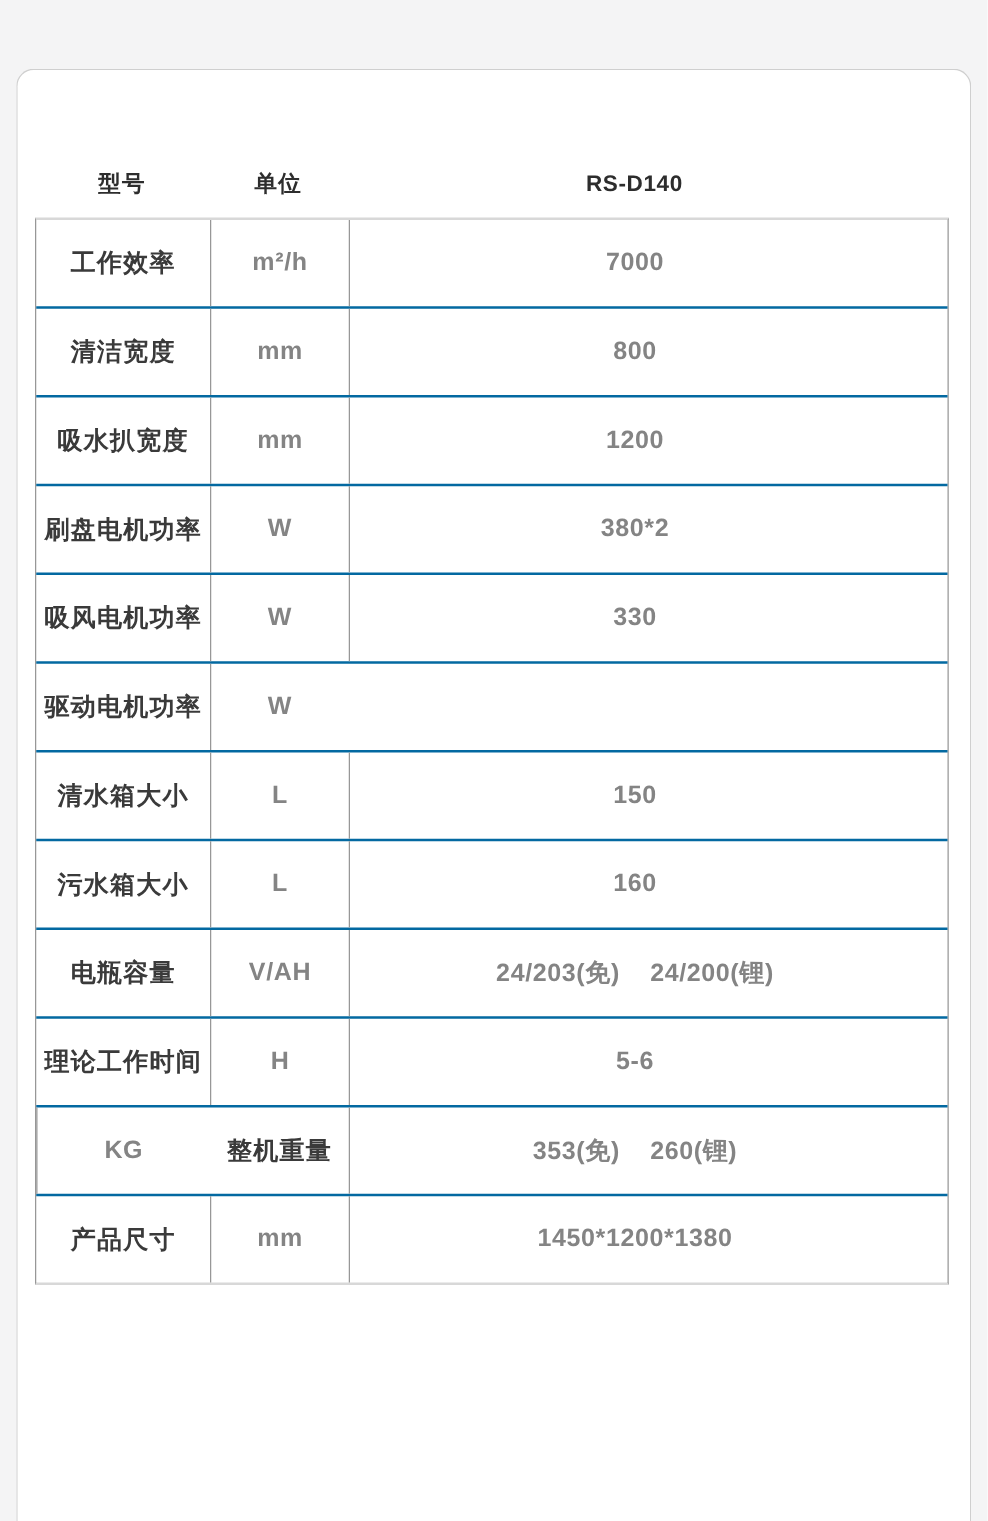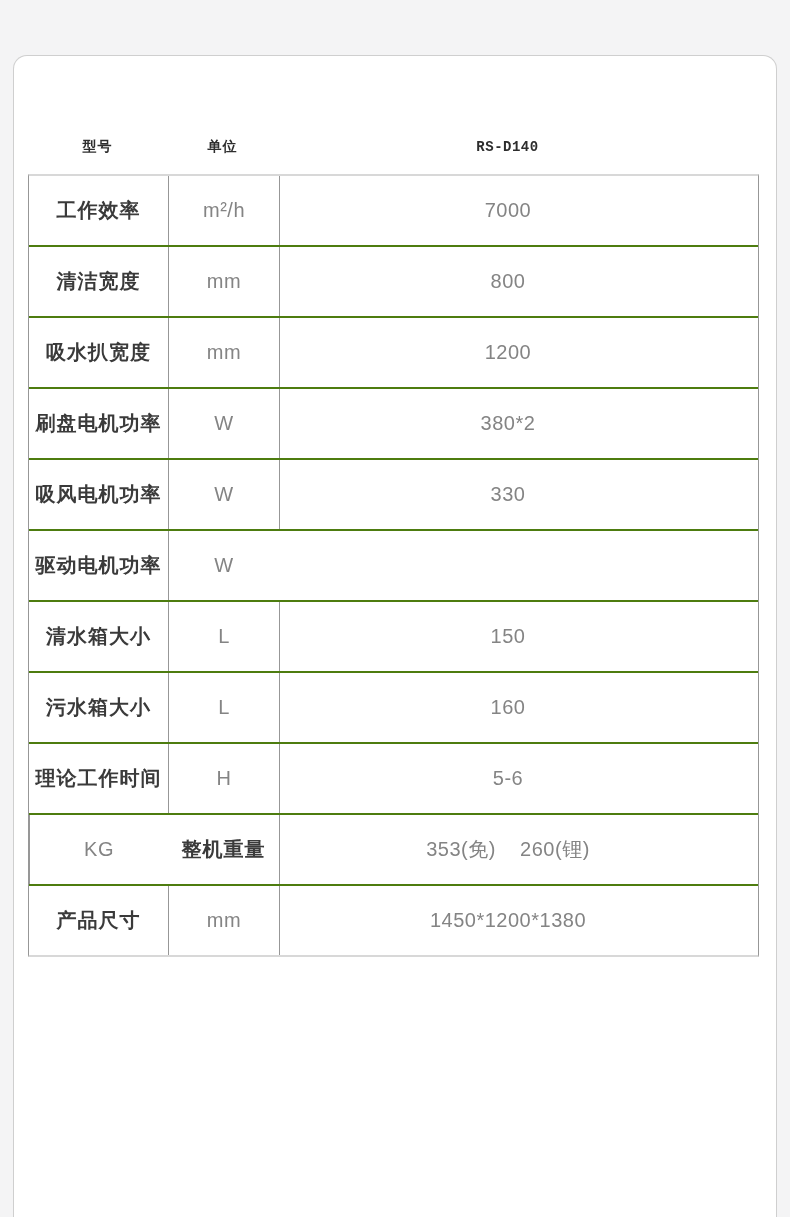--- a/index.html
+++ b/index.html
@@ -30,63 +30,62 @@
     width: 731px;
     margin: 64px 0 0 14px;
   }
   .spec-header {
     display: grid;
     grid-template-columns: 139px 111px 1fr;
     height: 54px;
     align-items: center;
     text-align: center;
     color: #2d2d2d;
-    font-size: 14px;
+    font-size: 18px;
     font-weight: 700;
     letter-spacing: 1px;
   }
   .spec-header .c3 {
     padding-right: 22px;
     letter-spacing: 0.5px;
-    font-family: Liberation Mono, monospace;
   }
   .spec-table {
     box-sizing: border-box;
     border-left: 1px solid #979797;
     border-right: 1px solid #979797;
     border-top: 2px solid #d8d8d8;
     border-bottom: 2px solid #d8d8d8;
   }
   .row {
     display: grid;
     grid-template-columns: 139px 111px 1fr;
     height: 71px;
     box-sizing: border-box;
-    border-bottom: 2px solid #4d7c0f;
+    border-bottom: 2px solid #0369a1;
   }
   .row:last-child {
     border-bottom: none;
     height: 69px;
   }
   .cell {
     display: flex;
     align-items: center;
     justify-content: center;
     overflow: hidden;
   }
   .cell-label {
     color: #3a3a3a;
     font-size: 20px;
     font-weight: 700;
     letter-spacing: 1px;
   }
   .cell-unit, .cell-value {
     color: #848484;
     font-size: 20px;
-    font-weight: 400;
+    font-weight: 700;
     letter-spacing: 0.5px;
     border-left: 1px solid #979797;
   }
   .cell-value {
     padding-right: 22px;
     white-space: pre;
   }
 </style>
 </head>
 <body>
@@ -141,20 +140,25 @@
     <div class="cell cell-unit">L</div>
     <div class="cell cell-value">150</div>
   </div>
 
   <div class="row">
     <div class="cell cell-label">污水箱大小</div>
     <div class="cell cell-unit">L</div>
     <div class="cell cell-value">160</div>
   </div>
 
+  <div class="row">
+    <div class="cell cell-label">电瓶容量</div>
+    <div class="cell cell-unit">V/AH</div>
+    <div class="cell cell-value">24/203(免)    24/200(锂)</div>
+  </div>
 
   <div class="row">
     <div class="cell cell-label">理论工作时间</div>
     <div class="cell cell-unit">H</div>
     <div class="cell cell-value">5-6</div>
   </div>
 
   <div class="row">
     <div class="cell cell-unit">KG</div>
     <div class="cell cell-label">整机重量</div>

